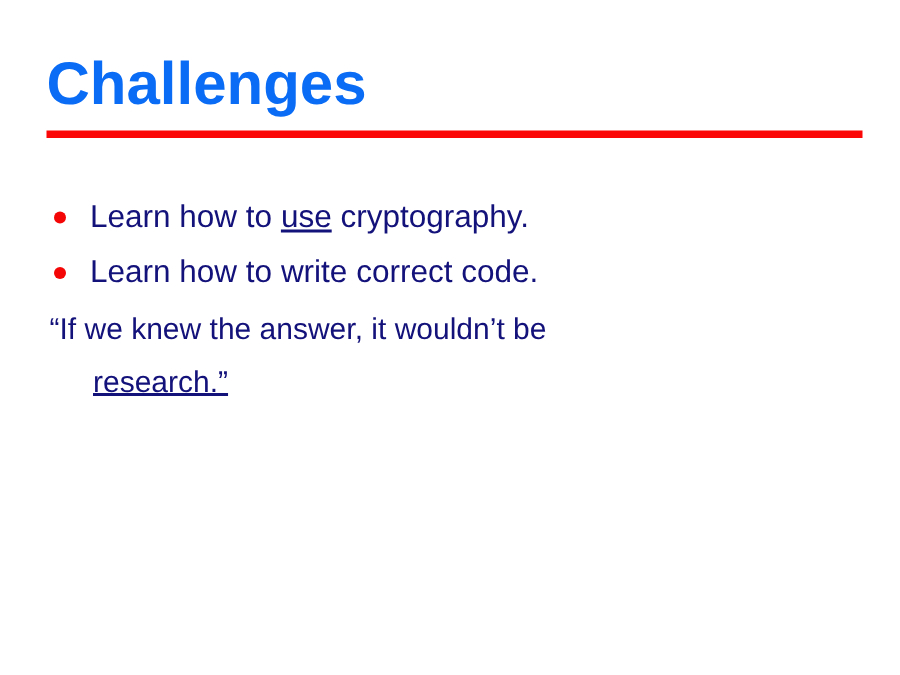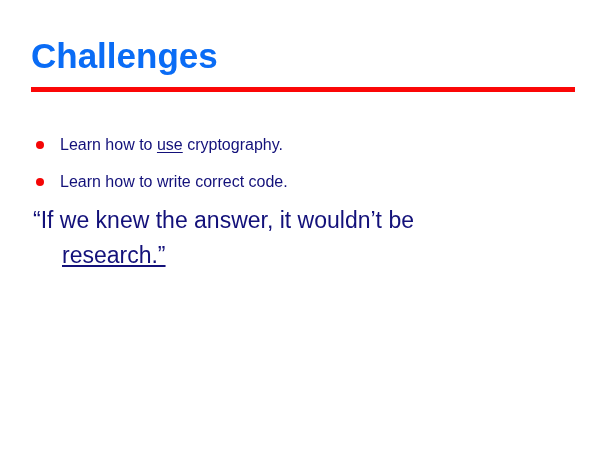--- a/index.html
+++ b/index.html
@@ -17,21 +17,21 @@
     position: relative;
     width: 600px;
     height: 450px;
     background: #ffffff;
   }
   #slide-title {
     position: absolute;
     left: 31px;
     top: 38px;
     font-family: "Liberation Sans", sans-serif;
-    font-size: 35px;
+    font-size: 40px;
     font-weight: bold;
     color: #0a6cf5;
     letter-spacing: 0px;
     line-height: 36px;
     white-space: nowrap;
     text-align: center;
   }
   #title-rule {
     position: absolute;
     left: 31px;
@@ -45,21 +45,21 @@
     left: 31px;
     top: 127px;
     width: 545px;
   }
   .bullet-row {
     position: relative;
     display: block;
     padding-left: 29px;
     margin-bottom: 2px;
     font-family: "Liberation Sans", sans-serif;
-    font-size: 16px;
+    font-size: 21px;
     font-weight: normal;
     color: #13117a;
     line-height: 35px;
   }
   .bullet-dot {
     position: absolute;
     left: 5px;
     top: 14px;
     width: 8px;
     height: 8px;
@@ -72,21 +72,21 @@
   .bullet-text u {
     text-decoration: underline;
     text-underline-offset: 2px;
   }
   .quote-row {
     position: relative;
     display: block;
     padding-left: 2px;
     margin-top: 4px;
     font-family: "Liberation Sans", sans-serif;
-    font-size: 23px;
+    font-size: 20px;
     color: #13117a;
     line-height: 35px;
   }
   .quote-line-1 {
     display: block;
   }
   .quote-line-2 {
     display: block;
     padding-left: 29px;
     text-decoration: underline;

